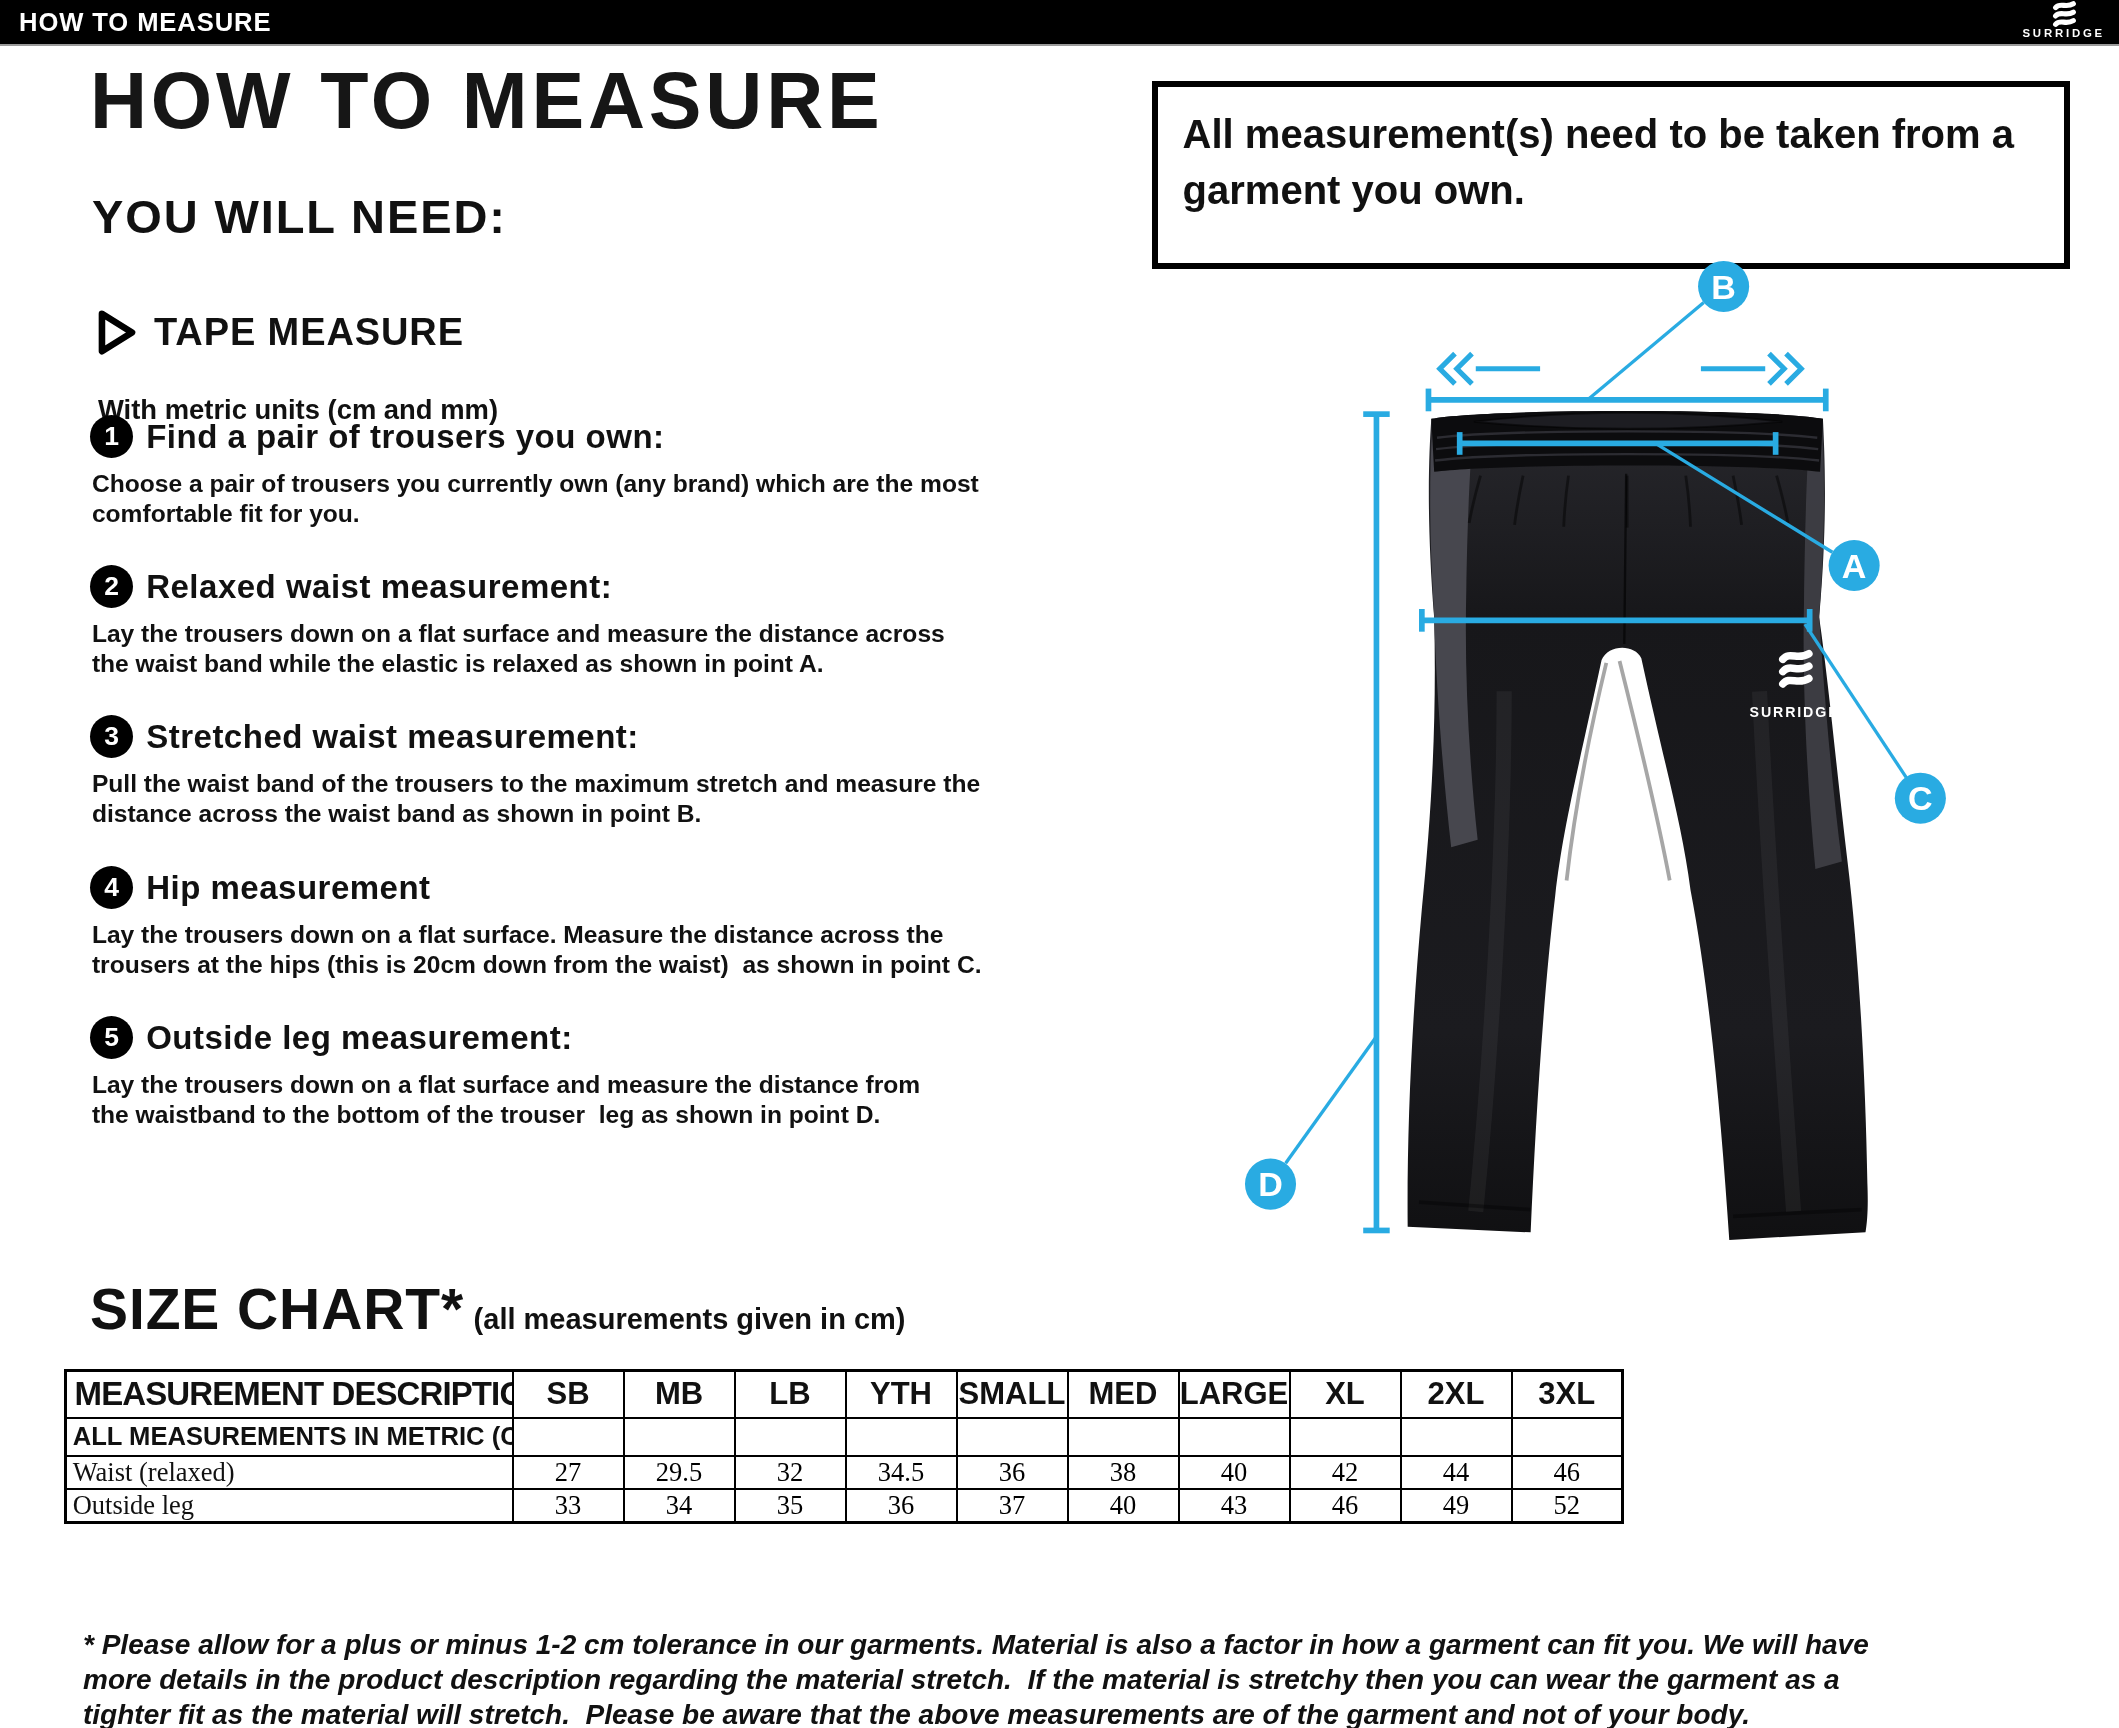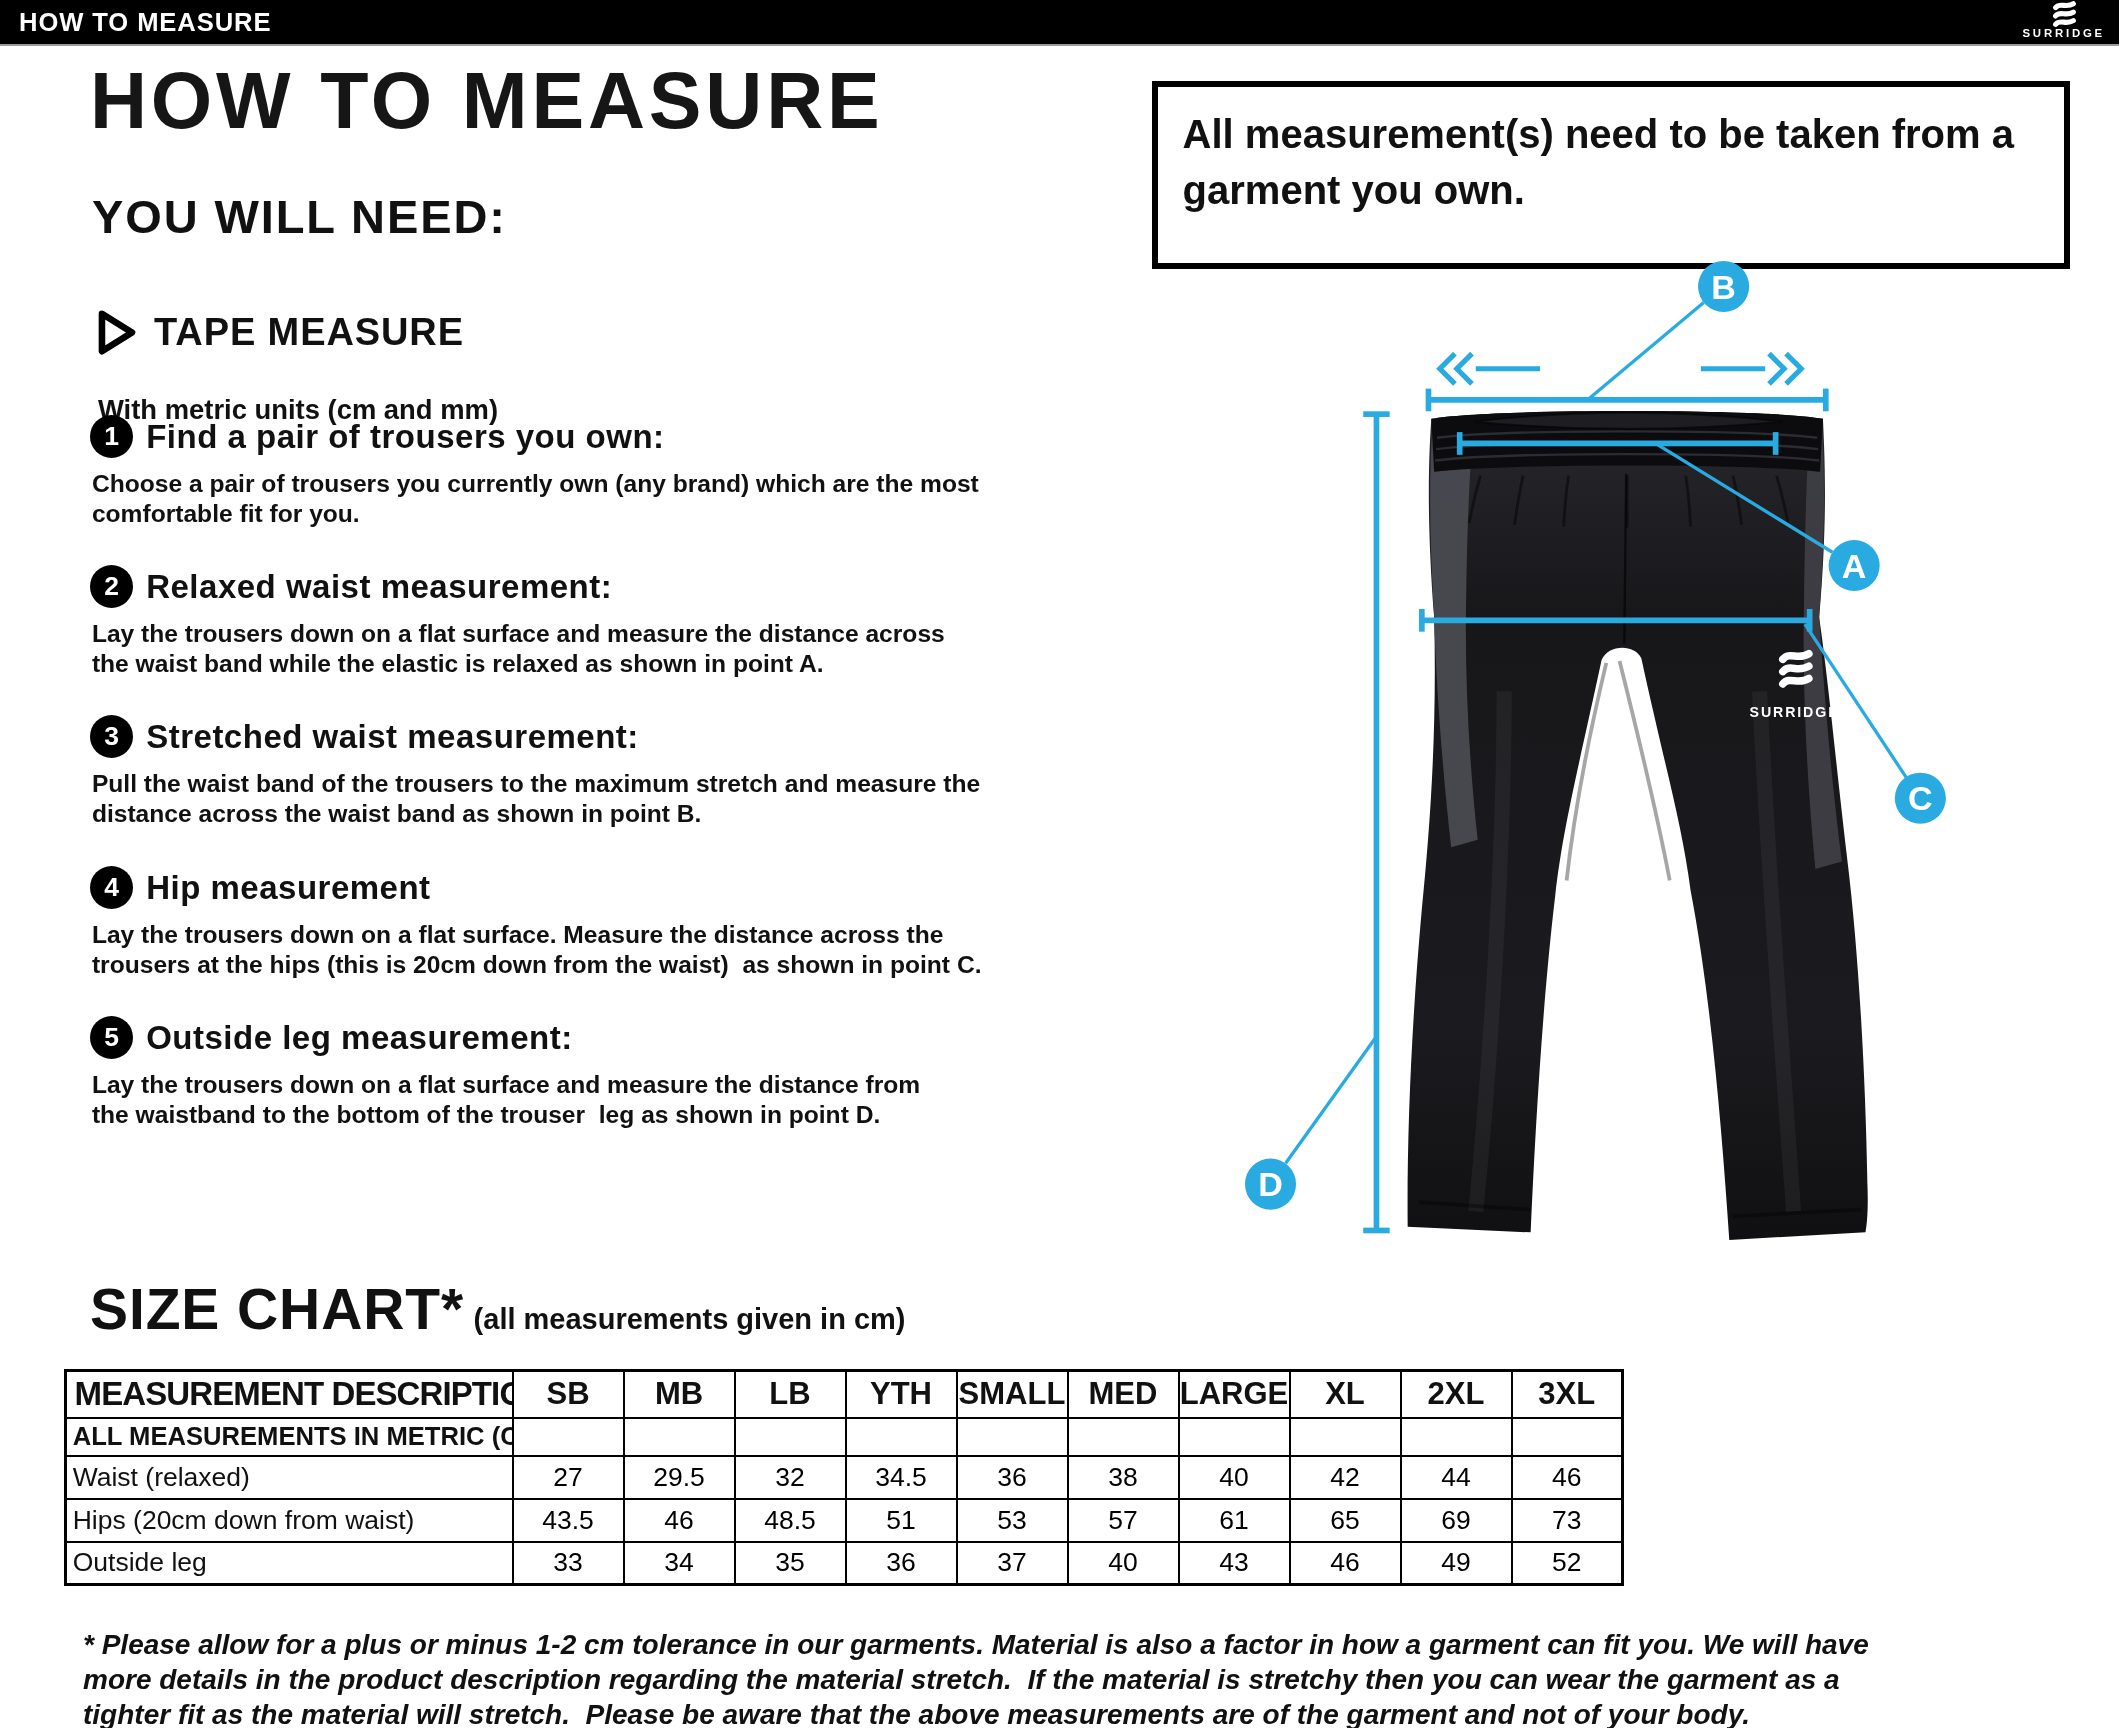--- a/index.html
+++ b/index.html
@@ -49,21 +49,21 @@
   table.size-chart td,table.size-chart th{border:2.8px solid #000;padding:0;overflow:hidden;
                    white-space:nowrap;}
   table.size-chart{border:3.8px solid #000;}
   col.desc-col{width:447px;}
   col.size-col{width:111px;}
   tr.head-row{height:47px;}
   tr.head-row th{font-size:31px;font-weight:bold;text-align:center;}
   tr.head-row th.desc{text-align:left;padding-left:7.6px;font-size:33px;letter-spacing:-0.9px;}
   tr.metric-row{height:38px;}
   tr.metric-row td{font-size:25.6px;font-weight:bold;text-align:left;padding-left:5.7px;}
-  tr.data-row{height:43px;}
+  tr.data-row{height:33px;font-family:Liberation Serif, serif;}
   tr.data-row td.lbl{font-size:26.5px;font-weight:normal;text-align:left;padding-left:5.7px;}
   tr.data-row td.val{font-size:26.5px;font-weight:normal;color:#000000;text-align:center;}
 
   .footnote{position:absolute;left:83px;top:1599px;width:1987px;font-size:28px;font-weight:bold;
             font-style:italic;line-height:35px;white-space:pre-wrap;letter-spacing:0px;}
 
   
   .diagram{position:absolute;left:1192px;top:237px;}
 </style>
 </head>
@@ -196,33 +196,20 @@
       <td class="val">27</td>
       <td class="val">29.5</td>
       <td class="val">32</td>
       <td class="val">34.5</td>
       <td class="val">36</td>
       <td class="val">38</td>
       <td class="val">40</td>
       <td class="val">42</td>
       <td class="val">44</td>
       <td class="val">46</td>
-    </tr>
-    <tr class="data-row">
-      <td class="lbl">Hips (20cm down from waist)</td>
-      <td class="val">43.5</td>
-      <td class="val">46</td>
-      <td class="val">48.5</td>
-      <td class="val">51</td>
-      <td class="val">53</td>
-      <td class="val">57</td>
-      <td class="val">61</td>
-      <td class="val">65</td>
-      <td class="val">69</td>
-      <td class="val">73</td>
     </tr>
     <tr class="data-row">
       <td class="lbl">Outside leg</td>
       <td class="val">33</td>
       <td class="val">34</td>
       <td class="val">35</td>
       <td class="val">36</td>
       <td class="val">37</td>
       <td class="val">40</td>
       <td class="val">43</td>

